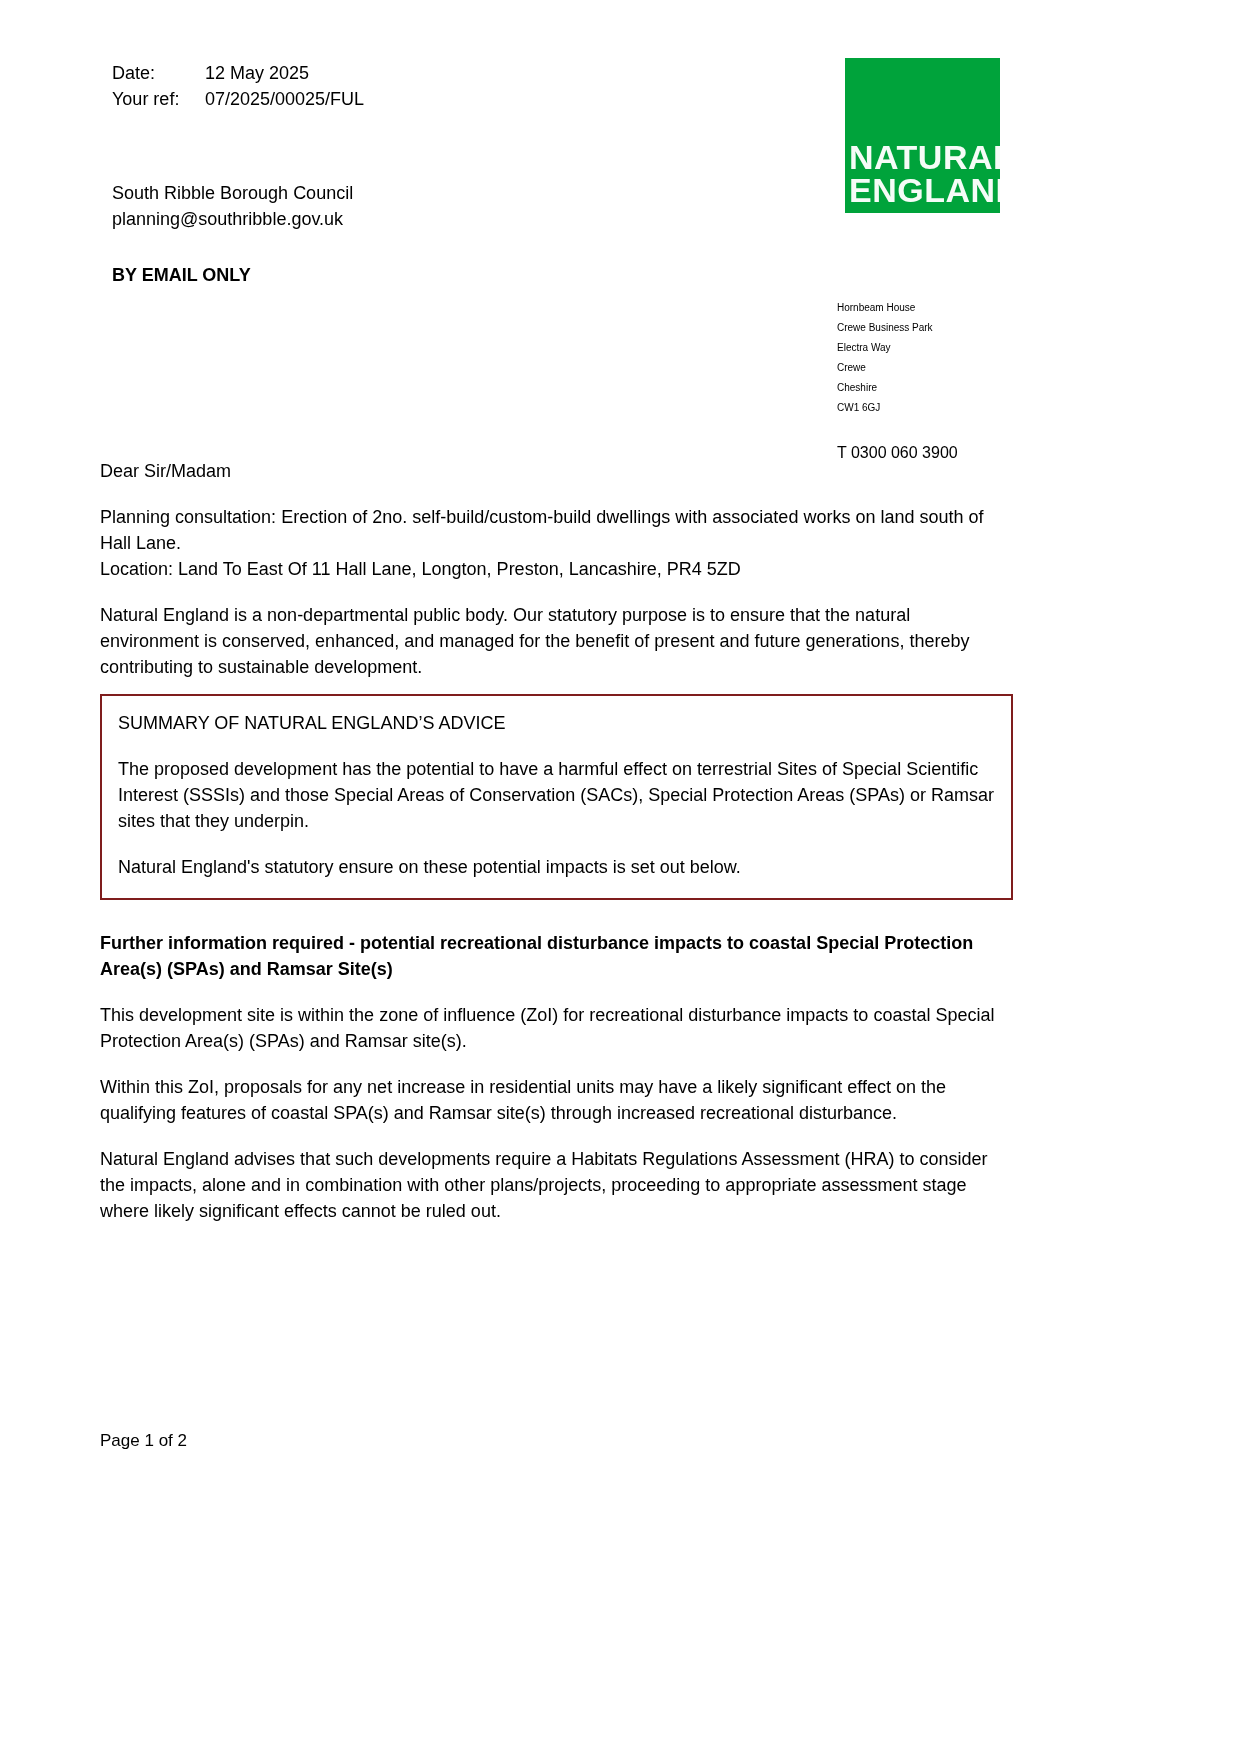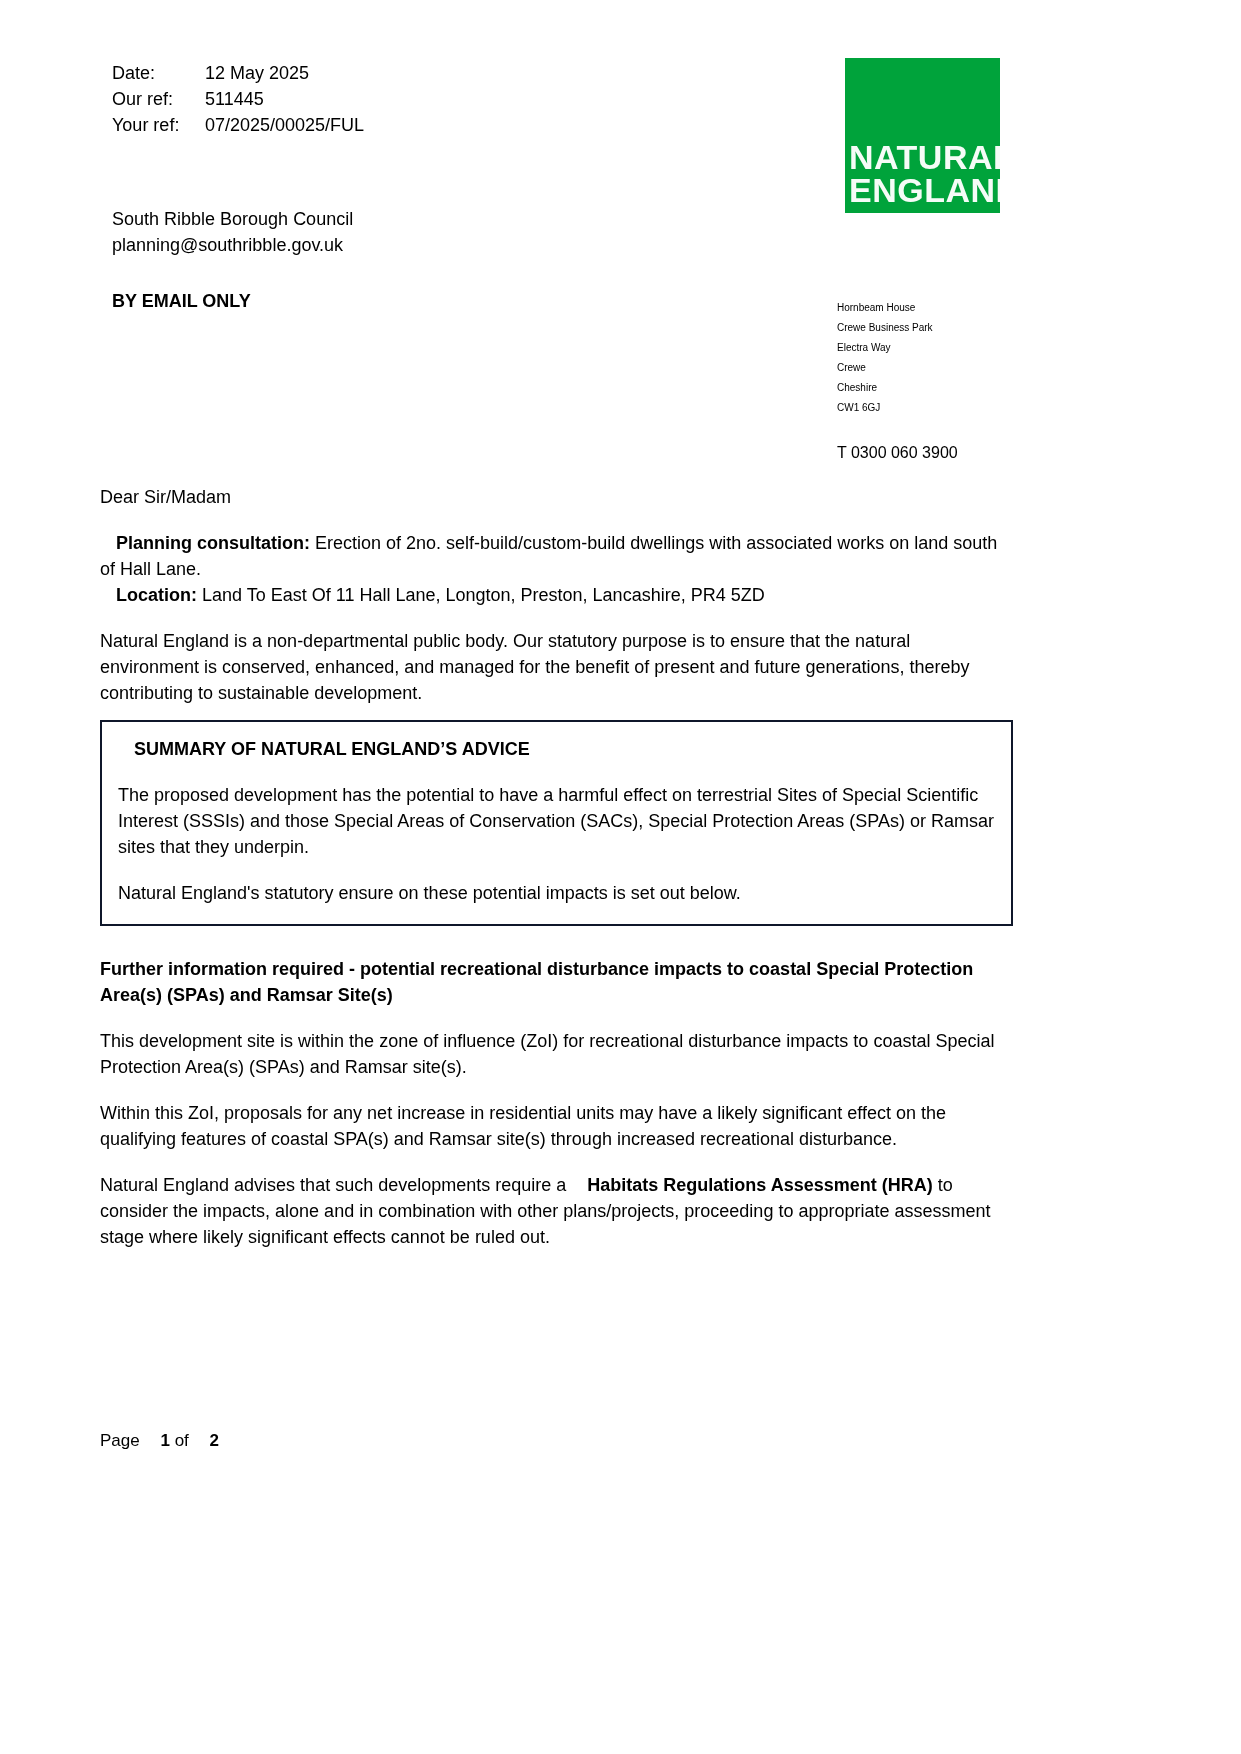--- a/index.html
+++ b/index.html
@@ -23,24 +23,24 @@
     width: 913px;
   }
   .indent-block { padding-left: 12px; }
   .meta-row { display: flex; }
   .meta-label { width: 93px; flex: 0 0 93px; }
   .recipient { margin-top: 68px; }
   .by-email { margin-top: 30px; font-weight: bold; }
   .salutation { margin-top: 170px; }
   .consultation { margin-top: 20px; }
   .para { margin-top: 20px; }
-  b, .bold { font-weight: bold; margin-left: 16px; }
+  b, .bold { font-weight: normal; }
   .summary-box {
     margin-top: 14px;
-    border: 2px solid #0f172a;
+    border: 2px solid #7f1d1d;
     padding: 14px 12px 18px 16px;
   }
   .summary-box .box-para { margin-top: 20px; }
   .section-heading { margin-top: 30px; font-weight: bold; }
   .logo {
     position: absolute;
     left: 845px;
     top: 58px;
     width: 155px;
     height: 155px;
@@ -101,24 +101,20 @@
   <div class="sender-phone">T 0300 060 3900</div>
 
   <div class="content">
 
     <div class="indent-block">
       <div class="meta-row">
         <span class="meta-label">Date:</span>
         <span>12 May 2025</span>
       </div>
       <div class="meta-row">
-        <span class="meta-label">Our ref:</span>
-        <span>511445</span>
-      </div>
-      <div class="meta-row">
         <span class="meta-label">Your ref:</span>
         <span>07/2025/00025/FUL</span>
       </div>
     </div>
 
     <div class="recipient indent-block">
       <div>South Ribble Borough Council</div>
       <div>planning@southribble.gov.uk</div>
     </div>
 

